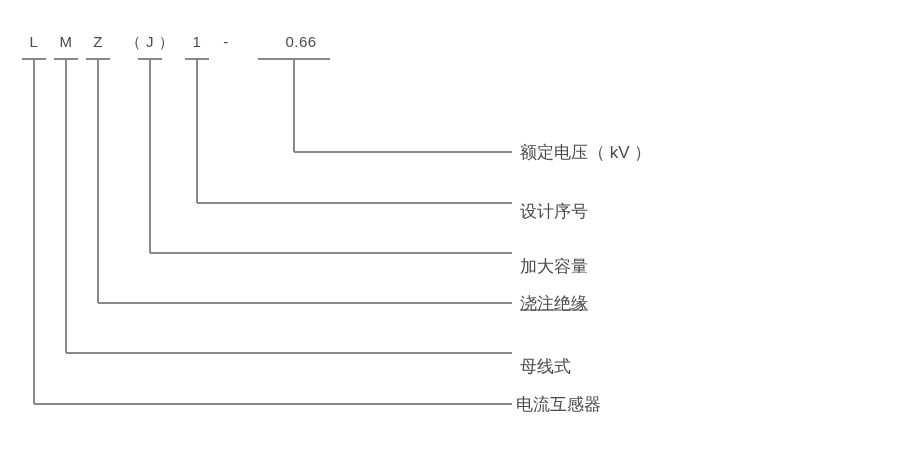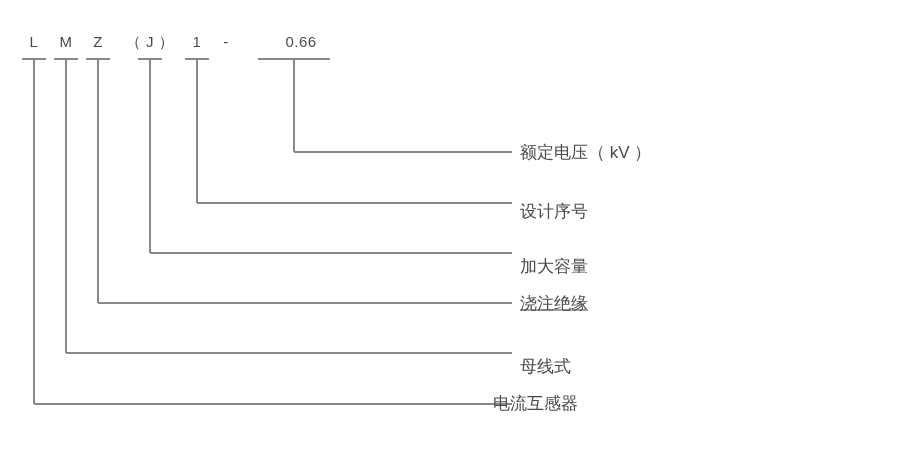--- a/index.html
+++ b/index.html
@@ -82,16 +82,16 @@
       <div class="code-char" style="left: 197px; top: 34px;">1</div>
       <div class="code-char" style="left: 226px; top: 34px;">-</div>
       <div class="code-char" style="left: 301px; top: 34px;">0.66</div>
     </div>
   <div id="labels-layer">
       <div class="leader-label" style="left: 520px; top: 152px;">额定电压（ kV ）</div>
       <div class="leader-label" style="left: 520px; top: 203px; margin-top: 8px;">设计序号</div>
       <div class="leader-label" style="left: 520px; top: 266px;">加大容量</div>
       <div class="leader-label" style="left: 520px; top: 303px; text-decoration: underline;">浇注绝缘</div>
       <div class="leader-label" style="left: 520px; top: 366px;">母线式</div>
-      <div class="leader-label" style="left: 493px; top: 404px; font-family: Liberation Mono, monospace;">电流互感器</div>
+      <div class="leader-label" style="left: 516px; top: 404px;">电流互感器</div>
     </div>
 
 </div>
 
 </body></html>

